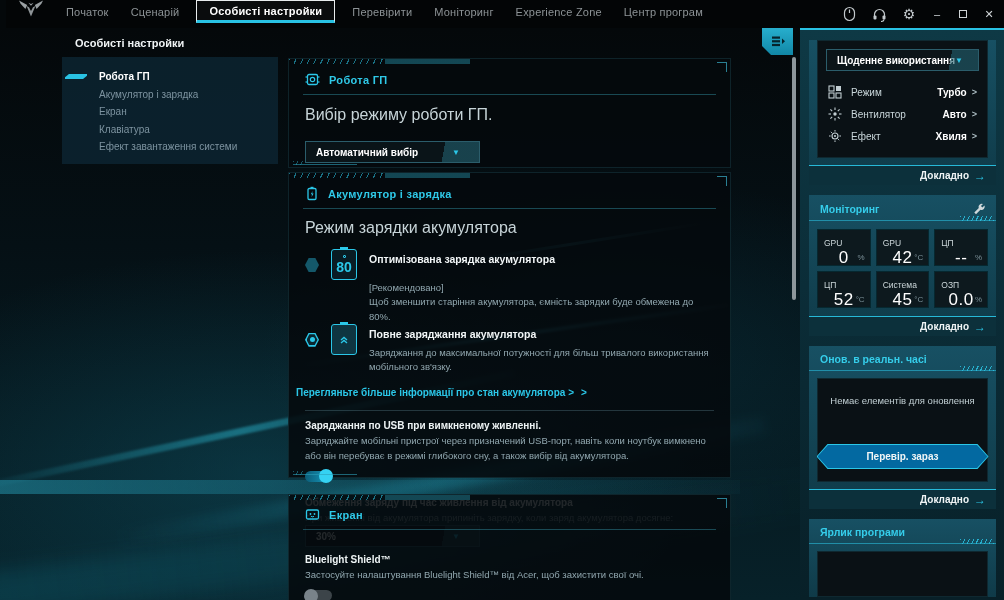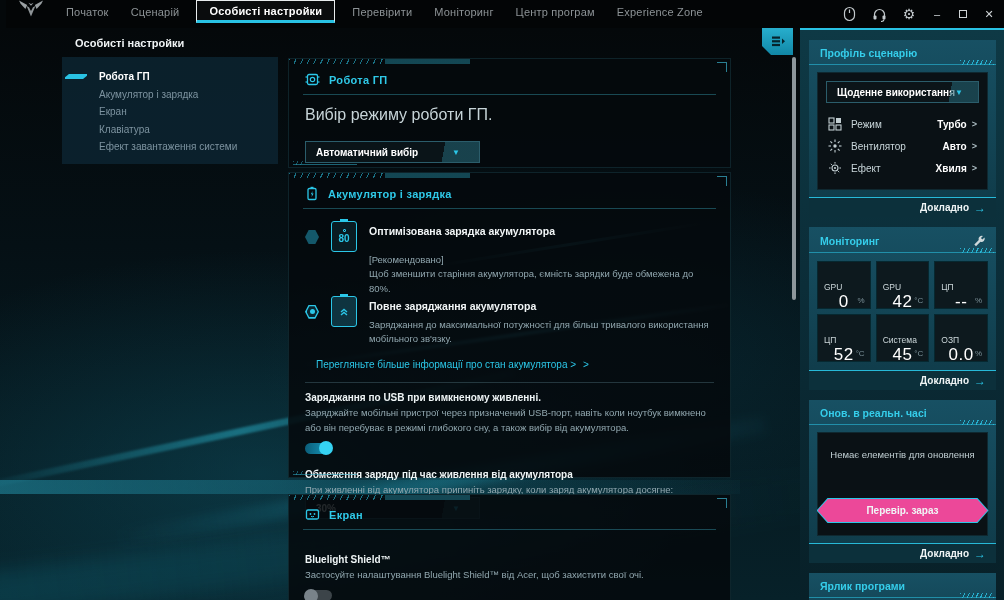--- a/index.html
+++ b/index.html
@@ -83,27 +83,27 @@
   .hex { width:14px; height:14px; margin-top:9px; flex:0 0 auto;
     clip-path:polygon(26% 0,74% 0,100% 50%,74% 100%,26% 100%,0 50%); position:relative; cursor:pointer; }
   .hex.unsel { background:#14586a; }
   .hex.sel { background:#2bc7e8; }
   .hex.sel .hex-in { position:absolute; inset:1.5px; clip-path:polygon(26% 0,74% 0,100% 50%,74% 100%,26% 100%,0 50%); background:#0a2630; }
   .hex.sel .hex-dot { position:absolute; left:4.5px; top:4.5px; width:5px; height:5px; border-radius:50%; background:#2bc7e8; z-index:2; }
   .batt { width:26px; height:31px; border:1px solid #2bc7e8; border-radius:3px; position:relative; flex:0 0 auto;
     background:rgba(10,32,40,0.85); display:flex; flex-direction:column; align-items:center; justify-content:center; }
   .batt::before { content:""; position:absolute; top:-3px; left:8px; width:8px; height:2px; background:#2bc7e8; }
   .batt.lit { background:rgba(41,150,178,0.30); }
-  .batt-num { color:#2bc7e8; font-size:10px; font-weight:bold; }
+  .batt-num { color:#2bc7e8; font-size:14px; font-weight:bold; }
   .batt-dot { width:3px; height:3px; border:1px solid #2bc7e8; border-radius:1px; margin-bottom:1px; }
   .opt-text { padding-top:4px; }
   .opt-title { font-size:10.5px; font-weight:bold; color:#f2f6f7; }
   .opt-sub { font-size:9.5px; color:#92a8b0; margin-top:6px; line-height:1.5; max-width:395px; }
 
-  .link-row { display:flex; gap:7px; padding:0 27px; font-size:10px; font-weight:normal; color:#2bc7e8; cursor:pointer; }
+  .link-row { display:flex; gap:7px; padding:0 7px; font-size:10px; font-weight:bold; color:#2bc7e8; cursor:pointer; }
   .divider { border:none; border-top:1px solid rgba(95,135,145,0.35); margin:12px 16px 0; }
 
   .toggle { width:27px; height:11px; border-radius:6px; position:relative; margin:8px 16px 0; cursor:pointer; }
   .toggle.on { background:linear-gradient(90deg,#0b5d79,#18a0c4); }
   .toggle.on .knob { position:absolute; right:-1px; top:-1.5px; width:14px; height:14px; border-radius:50%; background:#35d2f2; }
   .toggle.off { background:#3c4449; }
   .toggle.off .knob { position:absolute; left:-1px; top:-1.5px; width:14px; height:14px; border-radius:50%; background:#79838a; }
 
   
   #scroll-thumb { position:absolute; left:792px; top:29px; width:4px; height:243px; background:#8d969b; border-radius:2px; z-index:20; }
@@ -130,52 +130,52 @@
 
   .rdd { position:relative; margin:8px; height:22px; background:#0c1519; border:1px solid #2b5d6b;
     display:flex; align-items:center; cursor:pointer; }
   .prow { display:flex; align-items:center; height:22px; padding:0 10px; font-size:10px; color:#c9d6da; cursor:pointer;text-align:right; }
   .prow svg { margin-right:9px; flex:0 0 auto; }
   .pval { margin-left:auto; font-weight:bold; color:#fff; }
   .pchev { color:#aebfc5; margin-left:5px; font-weight:bold; font-size:9px; }
   .prows { padding:2px 0 6px; }
 
   .mon-grid { margin:8px; display:grid; grid-template-columns:repeat(3,1fr); gap:5px; }
-  .tile { background:#0d191e; border:1px solid rgba(6,42,50,0.9); height:48px; position:relative; padding:20px 6px; }
+  .tile { background:#0d191e; border:1px solid rgba(6,42,50,0.9); height:37px; position:relative; padding:8px 6px; }
   .t-label { font-size:8.5px; color:#ccd7da; }
   .t-value { font-size:17px; color:#fff; text-align:center; margin-top:0px; letter-spacing:.5px; }
   .t-unit { position:absolute; right:5px; bottom:3px; font-size:8px; color:#7c9199; }
 
   .upd-body { height:104px; position:relative; }
   .upd-empty { text-align:center; padding-top:16px; font-size:9.5px; color:#c2d0d4; }
   .chk-btn-o { position:absolute; left:50%; transform:translateX(-50%); bottom:12px; width:172px; height:25px;
     background:#2bc7e8; clip-path:polygon(11px 0,calc(100% - 11px) 0,100% 50%,calc(100% - 11px) 100%,11px 100%,0 50%); cursor:pointer; }
-  .chk-btn-i { position:absolute; inset:1px; background:#ec4899;
+  .chk-btn-i { position:absolute; inset:1px; background:#0369a1;
     clip-path:polygon(10.5px 0,calc(100% - 10.5px) 0,100% 50%,calc(100% - 10.5px) 100%,10.5px 100%,0 50%);
     display:flex; align-items:center; justify-content:center; font-size:10px; font-weight:bold; color:#f0f5f6;border-radius:7px; }
 
   .sc-body { height:46px; display:flex; align-items:center; gap:15px; padding-left:14px; }
 </style>
 </head>
 <body>
 
 <div id="topbar">
   <svg class="logo" viewBox="0 0 24 16">
     <path d="M0 0 L8.2 4.6 L6.4 8.6 L1.6 3.2 Z" fill="#9aa0a3"></path>
     <path d="M24 0 L15.8 4.6 L17.6 8.6 L22.4 3.2 Z" fill="#9aa0a3"></path>
     <path d="M12 16 L7.6 5.4 L10 6.8 L12 10.6 L14 6.8 L16.4 5.4 Z" fill="#8e9497"></path>
     <path d="M9.4 2.2 L12 5.2 L14.6 2.2 L12 3.4 Z" fill="#9aa0a3"></path>
   </svg>
   <span class="nav-item">Початок</span>
   <span class="nav-item">Сценарій</span>
   <span class="nav-item active">Особисті настройки</span>
   <span class="nav-item">Перевірити</span>
   <span class="nav-item">Моніторинг</span>
+  <span class="nav-item">Experience Zone</span>
   <span class="nav-item">Центр програм</span>
-  <span class="nav-item">Experience Zone</span>
   <div id="topbar-right">
     <span class="tb-ico">
       <svg width="13" height="16" viewBox="0 0 13 16">
           <rect x="1.5" y="1.5" width="10" height="13" rx="5" fill="none" stroke="#c3c9cc" stroke-width="1.2"></rect>
           <line x1="6.5" y1="3.5" x2="6.5" y2="7" stroke="#c3c9cc" stroke-width="1.2"></line>
         </svg>
     </span>
     <span class="tb-ico">
       <svg width="15" height="15" viewBox="0 0 15 15">
           <path d="M2.5 9 V7.5 a5 5 0 0 1 10 0 V9" fill="none" stroke="#c3c9cc" stroke-width="1.2"></path>
@@ -252,20 +252,21 @@
       <div class="sec-head">
         <svg width="14" height="15" viewBox="0 0 14 15">
           <rect x="3" y="2.5" width="8" height="11" rx="1.2" fill="none" stroke="#2bc7e8" stroke-width="1.3"></rect>
           <rect x="5.5" y="0.8" width="3" height="1.6" fill="#2bc7e8"></rect>
           <path d="M7.6 5 L5.8 8.2 H7 L6.6 11 L8.6 7.6 H7.2 Z" fill="#2bc7e8"></path>
         </svg>
         <span class="sec-title">Акумулятор і зарядка</span>
       </div>
       <hr class="sec-rule">
 
+      <div class="body-text" style="margin-top:10px">Режим зарядки акумулятора</div>
 
       <div class="opt" style="margin-top:12px">
         <span class="hex unsel"></span>
         <span class="batt">
           <span class="batt-dot"></span>
           <span class="batt-num">80</span>
         </span>
         <span class="opt-text">
           <div class="opt-title">Оптимізована зарядка акумулятора</div>
           <div class="opt-sub" style="margin-top:16px">
@@ -343,25 +344,20 @@
       <rect x="2" y="1.5" width="8" height="2.2" fill="#06232c"></rect>
       <rect x="2" y="5.2" width="8" height="2.2" fill="#06232c"></rect>
       <rect x="2" y="8.9" width="8" height="2.2" fill="#06232c"></rect>
       <path d="M12 3.5 L15 6.3 L12 9.1 Z" fill="#06232c"></path>
     </svg>
   </div>
 
   <div id="rightbar">
 
     <div class="rpanel">
-      <div class="rp-head">
-        <span>Профіль сценарію</span>
-        <span class="spacer"></span>
-        <span class="rp-hatch"></span>
-      </div>
       <div class="rp-body" style="padding-bottom:4px">
         <div class="rdd">
           <span class="dd-label">Щоденне використання</span>
           <span class="dd-arrow" style="width:38px">▼</span>
         </div>
         <div class="prows">
           <div class="prow">
             <svg width="14" height="14" viewBox="0 0 14 14">
               <rect x="1" y="1" width="5" height="5" fill="none" stroke="#c2ced2" stroke-width="1.1"></rect>
               <rect x="8" y="1" width="5" height="5" fill="#c2ced2"></rect>

